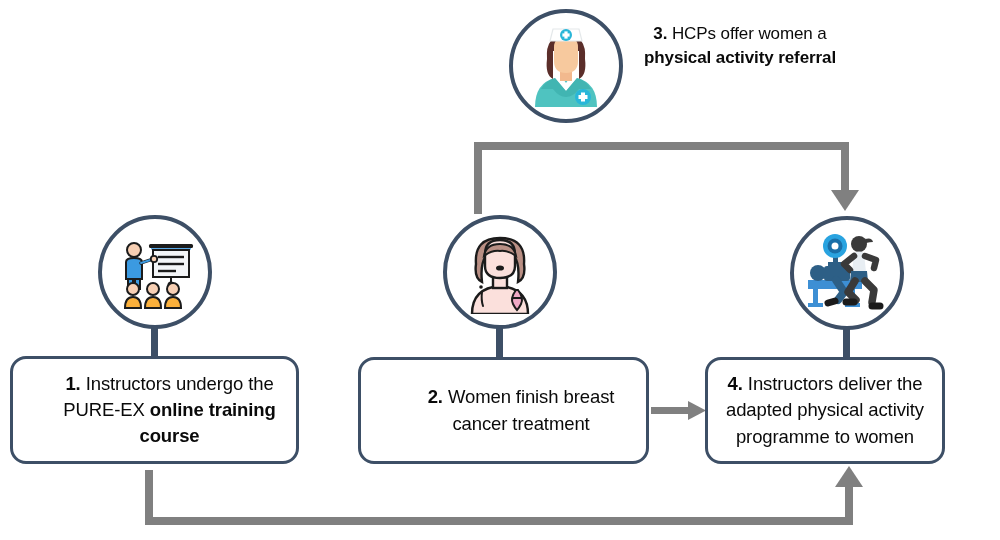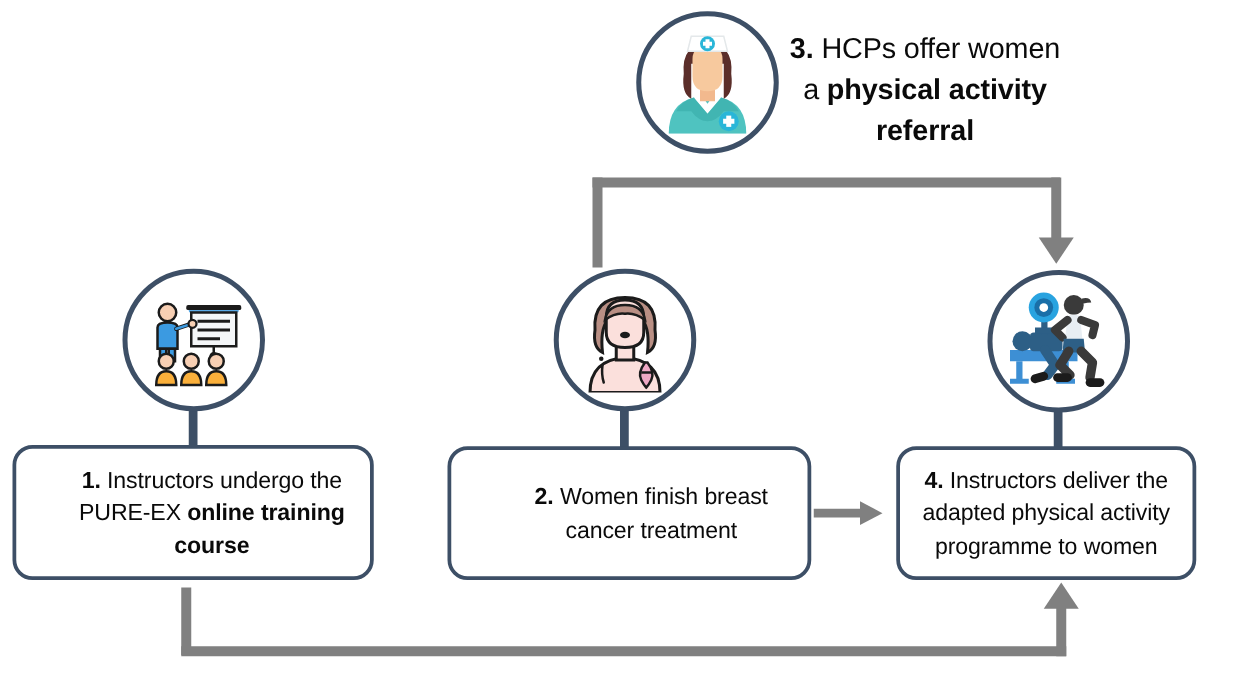--- a/index.html
+++ b/index.html
@@ -61,30 +61,30 @@
     padding: 6px 10px;
   }
   .step-box .txt {
     font-size: 18.5px;
     line-height: 1.42;
     color: #0a0a0a;
     letter-spacing: -0.1px;
   }
   #box-1 { left: 10px;  top: 356px; width: 289px; height: 108px; padding-left: 40px; }
   #box-2 { left: 358px; top: 357px; width: 291px; height: 107px; padding-left: 45px; }
-  #box-4 { left: 705px; top: 357px; width: 240px; height: 107px; margin-left: 12px; }
+  #box-4 { left: 705px; top: 357px; width: 240px; height: 107px; }
 
   
   #caption-3 {
     position: absolute;
     left: 624px;
     top: 22px;
     width: 232px;
     text-align: center;
-    font-size: 23px;
+    font-size: 17px;
     line-height: 1.44;
     color: #0a0a0a;
     z-index: 4;
     letter-spacing: -0.1px;
   }
   .b { font-weight: bold; }
 </style>
 </head>
 <body>
 

